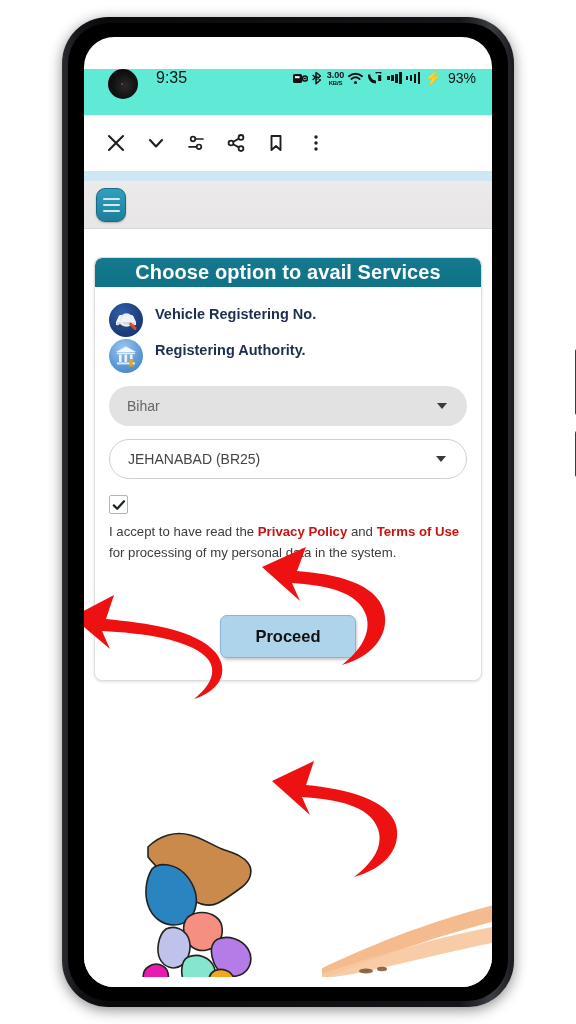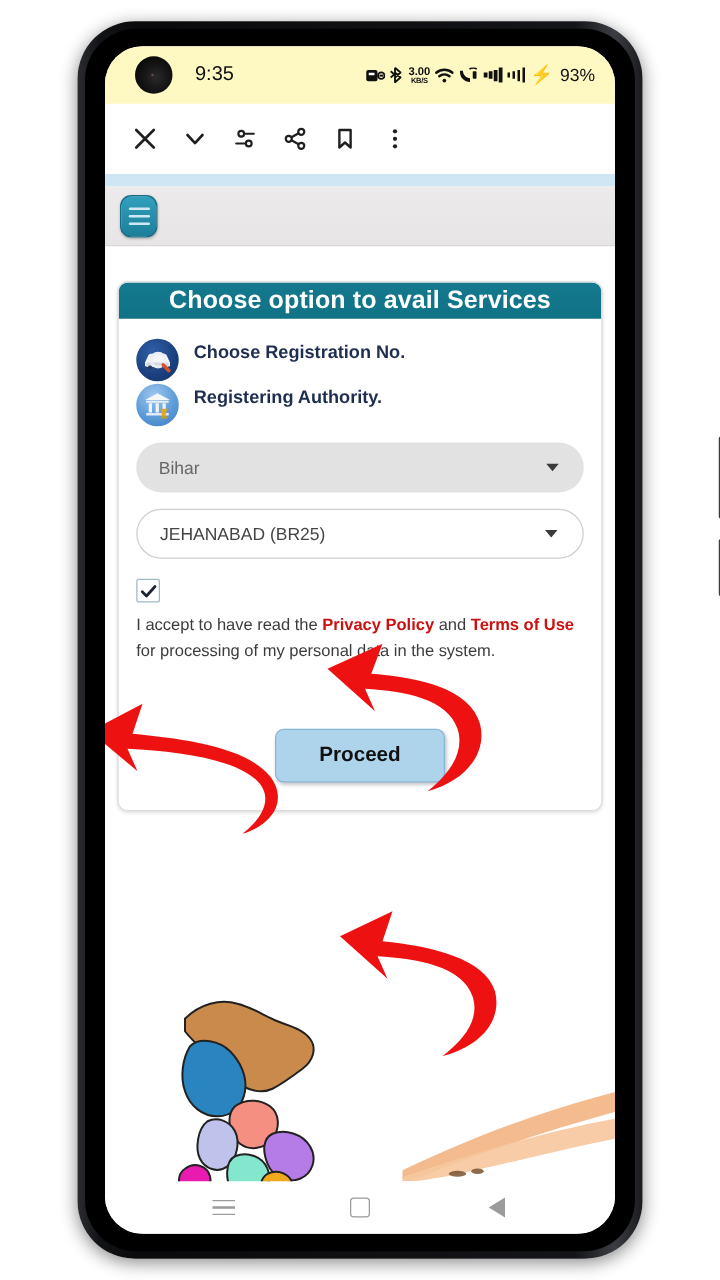--- a/index.html
+++ b/index.html
@@ -43,23 +43,24 @@
   }
   #btn-power { left: 54px; top: 313px; width: 7px; height: 52px; }
   #btn-vol-up { left: 54px; top: 388px; width: 7px; height: 78px; }
   #btn-vol-dn { left: 513px; top: 332px; width: 7px; height: 66px; }
   #btn-assist { left: 513px; top: 414px; width: 7px; height: 46px; }
 
   
   #status-bar {
     position: relative;
     height: 46px;
-    background: #fef9c3;
-    display: flex; align-items: center;
+    background: #5eead4;
+    display: flex; align-items: flex-start;
     padding: 0 16px;
+    margin-top: 32px;
   }
   #punch-hole {
     width: 30px; height: 30px; border-radius: 50%;
     background: radial-gradient(circle at 56% 56%, #2a2a2c 0%, #141415 45%, #000 100%);
     margin-left: 8px; position: relative; flex: none;
   }
   #punch-hole::after {
     content: ""; position: absolute; left: 13px; top: 14px;
     width: 2px; height: 2px; border-radius: 50%;
     background: #6a4a4a;
@@ -368,21 +369,21 @@
             <div class="opt-icon" id="icon-vehicle">
               <svg width="34" height="34" viewBox="0 0 34 34">
                 <path d="M7 19 L9.5 13.5 C10 12.4 11 12 12 12 H22 C23 12 24 12.4 24.5 13.5 L27 19 V22 H7 Z" fill="#f2f4f7"></path>
                 <rect x="8" y="19" width="18" height="3.6" rx="1" fill="#cfd8e3"></rect>
                 <circle cx="11" cy="23" r="1.7" fill="#2b3a55"></circle>
                 <circle cx="23" cy="23" r="1.7" fill="#2b3a55"></circle>
                 <circle cx="17.5" cy="17" r="5.6" fill="none" stroke="#e9eef5" stroke-width="2.2"></circle>
                 <path d="M21.6 21 L26 25.4" stroke="#d94f2b" stroke-width="3" stroke-linecap="round"></path>
               </svg>
             </div>
-            <div class="opt-label">Choose Registration No.</div>
+            <div class="opt-label">Vehicle Registering No.</div>
           </div>
 
           <div class="opt-row">
             <div class="opt-icon" id="icon-authority">
               <svg width="34" height="34" viewBox="0 0 34 34">
                 <path d="M7 13 L17 7.5 L27 13 Z" fill="#f4f7fb"></path>
                 <rect x="8" y="13.6" width="18" height="1.6" fill="#e7edf5"></rect>
                 <rect x="10" y="15.6" width="2.6" height="7.4" fill="#eef3f9"></rect>
                 <rect x="15.5" y="15.6" width="2.6" height="7.4" fill="#eef3f9"></rect>
                 <rect x="21" y="15.6" width="2.6" height="7.4" fill="#eef3f9"></rect>

